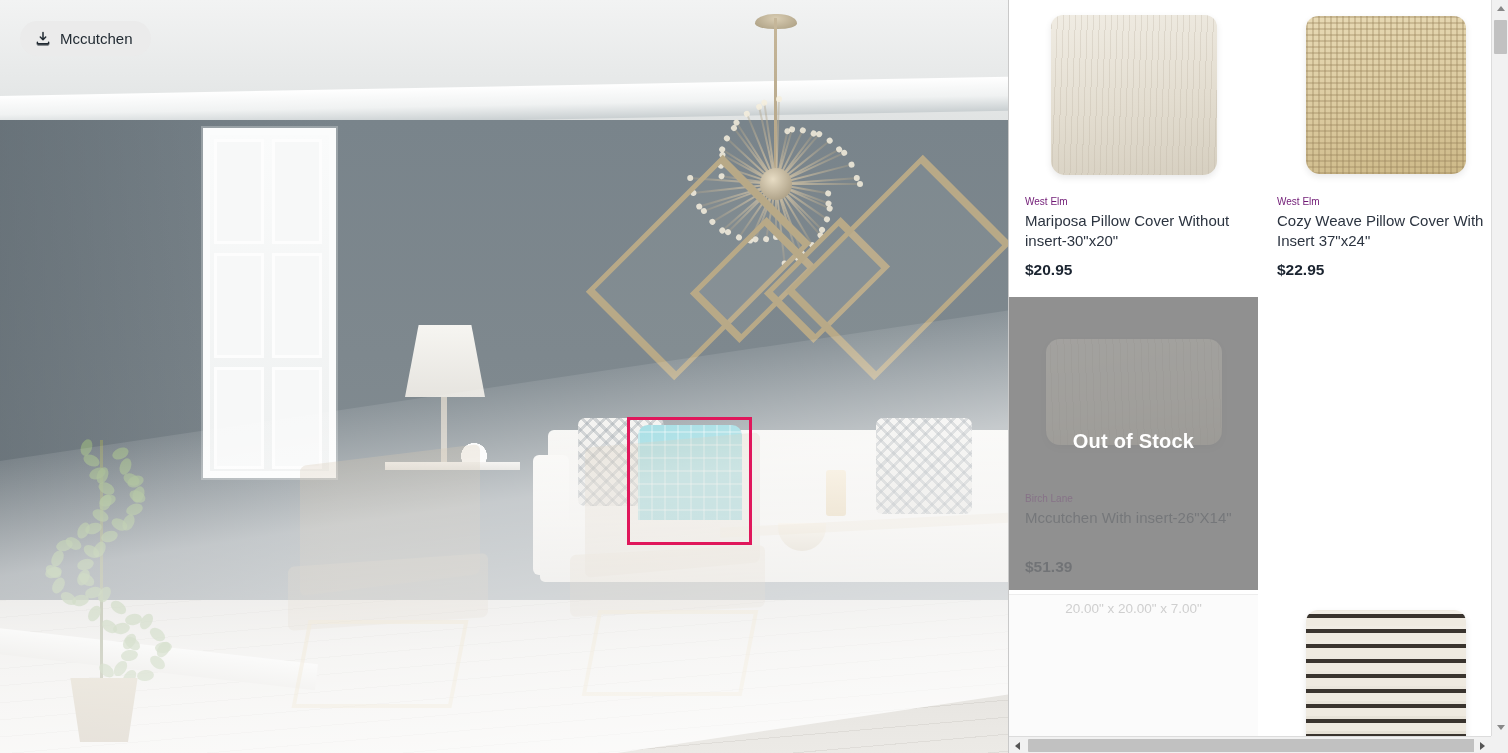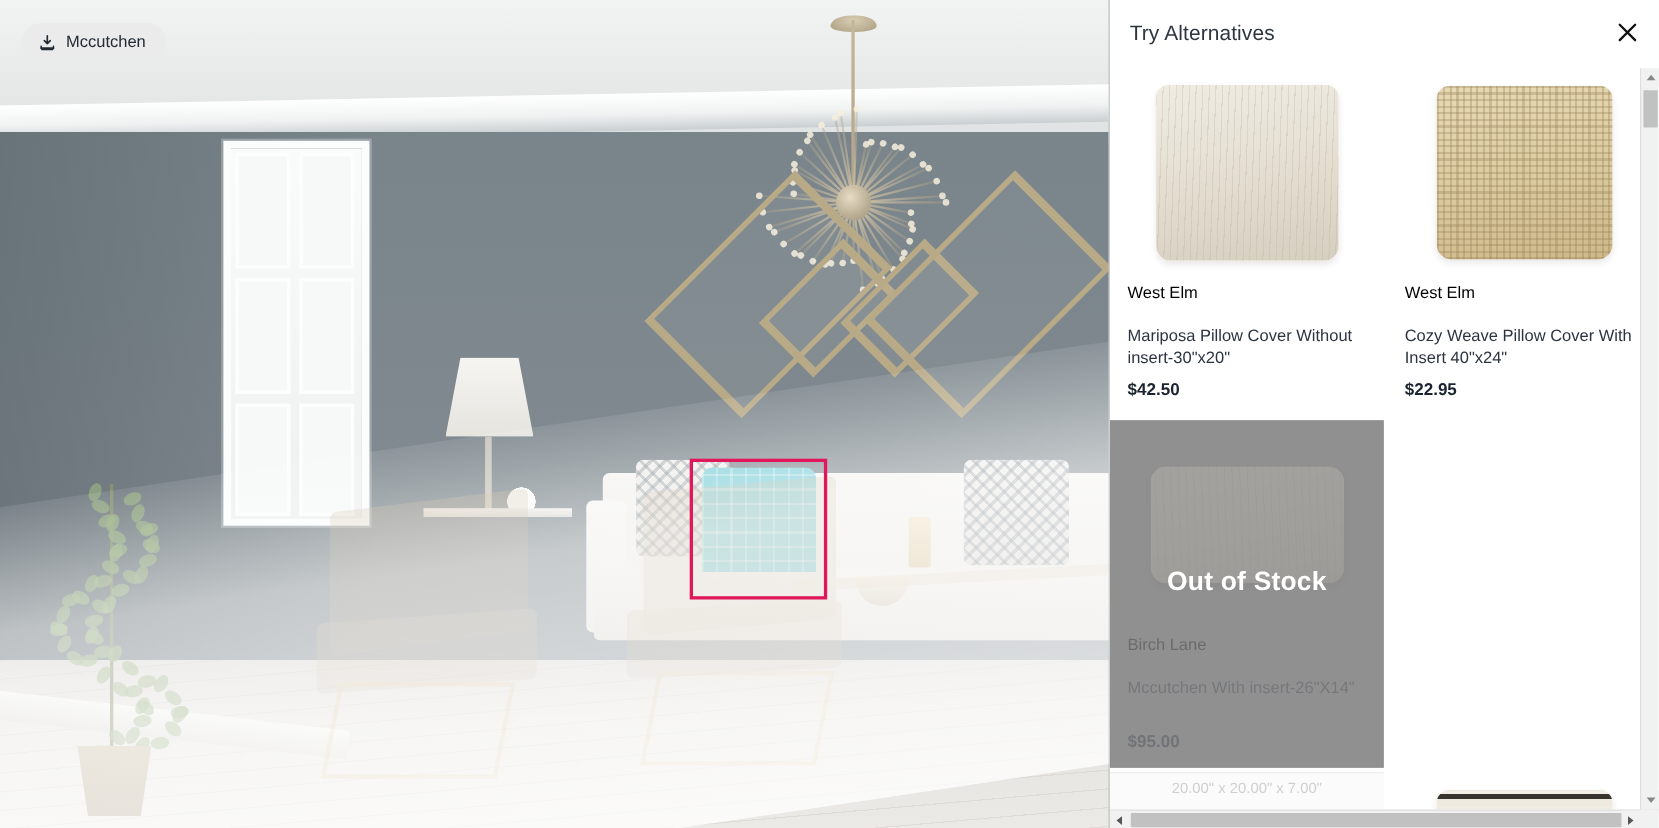--- a/index.html
+++ b/index.html
@@ -201,21 +201,21 @@
     grid-template-columns: 249px 249px;
     column-gap: 3px; row-gap: 4px;
     width: 501px;
   }
   .card { position: relative; background: #fff; overflow: hidden; }
   .card-img {
     position: relative; width: 100%; height: 190px;
     background: #ffffff; display: flex; align-items: center; justify-content: center;
   }
   .card-info { padding: 6px 16px 14px 16px; }
-  .brand { font-size: 15px; color: #000000; margin-bottom: 21px; }
+  .brand { font-size: 10px; color: #701a75; margin-bottom: 4px; }
   .pname { font-size: 15px; color: #2c3440; line-height: 1.33; min-height: 40px; }
   .price { font-size: 15.5px; color: #1b2430; font-weight: bold; margin-top: 10px; }
 
   
   .pw { position: relative; border-radius: 12px 12px 14px 14px; box-shadow: 0 3px 7px rgba(0,0,0,.09); }
   .pw::before, .pw::after { content:''; position:absolute; top:-3px; width:22px; height:16px; }
   .pw-mariposa { width: 166px; height: 160px;
     background:
       repeating-linear-gradient(92deg, rgba(186,176,160,.30) 0 1px, rgba(0,0,0,0) 1px 6px),
       linear-gradient(170deg,#f0ece3 0%, #e3ddd0 55%, #d6cfc0 100%);
@@ -238,21 +238,21 @@
   }
 
   .oos-overlay {
     position: absolute; left: 0; top: 0; right: 0; bottom: 0;
     background: rgba(140,140,140,.76);
     display: flex; align-items: center; justify-content: center;
     z-index: 4; pointer-events: none;
   }
   .oos-text {
     position: absolute; left: 0; right: 0; top: 133px;
-    text-align: center; color: #ffffff; font-weight: bold; font-size: 24px;
+    text-align: center; color: #ffffff; font-weight: bold; font-size: 20px;
     letter-spacing: .2px; z-index: 5;
   }
   .card.out-of-stock { background: #9a9a9a; }
 
   .dim-strip {
     grid-column: 1 / 2;
     background: #fbfbfb;
     text-align: center; color: #cfcfcf; font-size: 13.5px;
     padding: 6px 0 7px 0; border-top: 1px solid #ededed;
   }
@@ -451,62 +451,52 @@
           <path d="M2.4 11.2v1.6h11.2v-1.6" stroke="#222b33" stroke-width="1.5" stroke-linecap="round"></path>
           <rect x="2.4" y="13.2" width="11.2" height="1.4" rx="0.5" fill="#222b33"></rect>
         </svg>
       </span>
       <span>Mccutchen</span>
     </button>
   </div>
 
   <div id="panel">
 
-    <div class="panel-header">
-      <div class="panel-title">Try Alternatives</div>
-      <button class="close-btn">
-        <span>
-          <svg width="19" height="19" viewBox="0 0 19 19">
-            <path d="M2.5 2.5L16.5 16.5M16.5 2.5L2.5 16.5" stroke="#111" stroke-width="2.1" stroke-linecap="round"></path>
-          </svg>
-        </span>
-      </button>
-    </div>
 
     <div class="grid-wrap">
       <div class="grid-viewport">
         <div class="grid" id="product-grid">
             <div class="card">
               <div class="card-img">
                 <div class="pw pw-mariposa"></div>
               </div>
               <div class="card-info">
                 <div class="brand">West Elm</div>
                 <div class="pname">Mariposa Pillow Cover Without insert-30"x20"</div>
-                <div class="price">$42.50</div>
+                <div class="price">$20.95</div>
               </div>
             </div>
             <div class="card">
               <div class="card-img">
                 <div class="pw pw-cozy"></div>
               </div>
               <div class="card-info">
                 <div class="brand">West Elm</div>
-                <div class="pname">Cozy Weave Pillow Cover With Insert 40"x24"</div>
+                <div class="pname">Cozy Weave Pillow Cover With Insert 37"x24"</div>
                 <div class="price">$22.95</div>
               </div>
             </div>
             <div class="card out-of-stock">
               <div class="card-img" style="background: transparent;">
                 <div class="pw pw-mccutchen"></div>
               </div>
               <div class="card-info">
                 <div class="brand">Birch Lane</div>
                 <div class="pname">Mccutchen With insert-26"X14"</div>
-                <div class="price">$95.00</div>
+                <div class="price">$51.39</div>
               </div>
               <div class="oos-overlay"></div>
               <div class="oos-text">Out of Stock</div>
             </div>
             <div class="dim-strip">20.00" x 20.00" x 7.00"</div>
             <div class="card">
               <div class="card-img">
                 <div class="pw pw-corded"></div>
               </div>
             </div>

